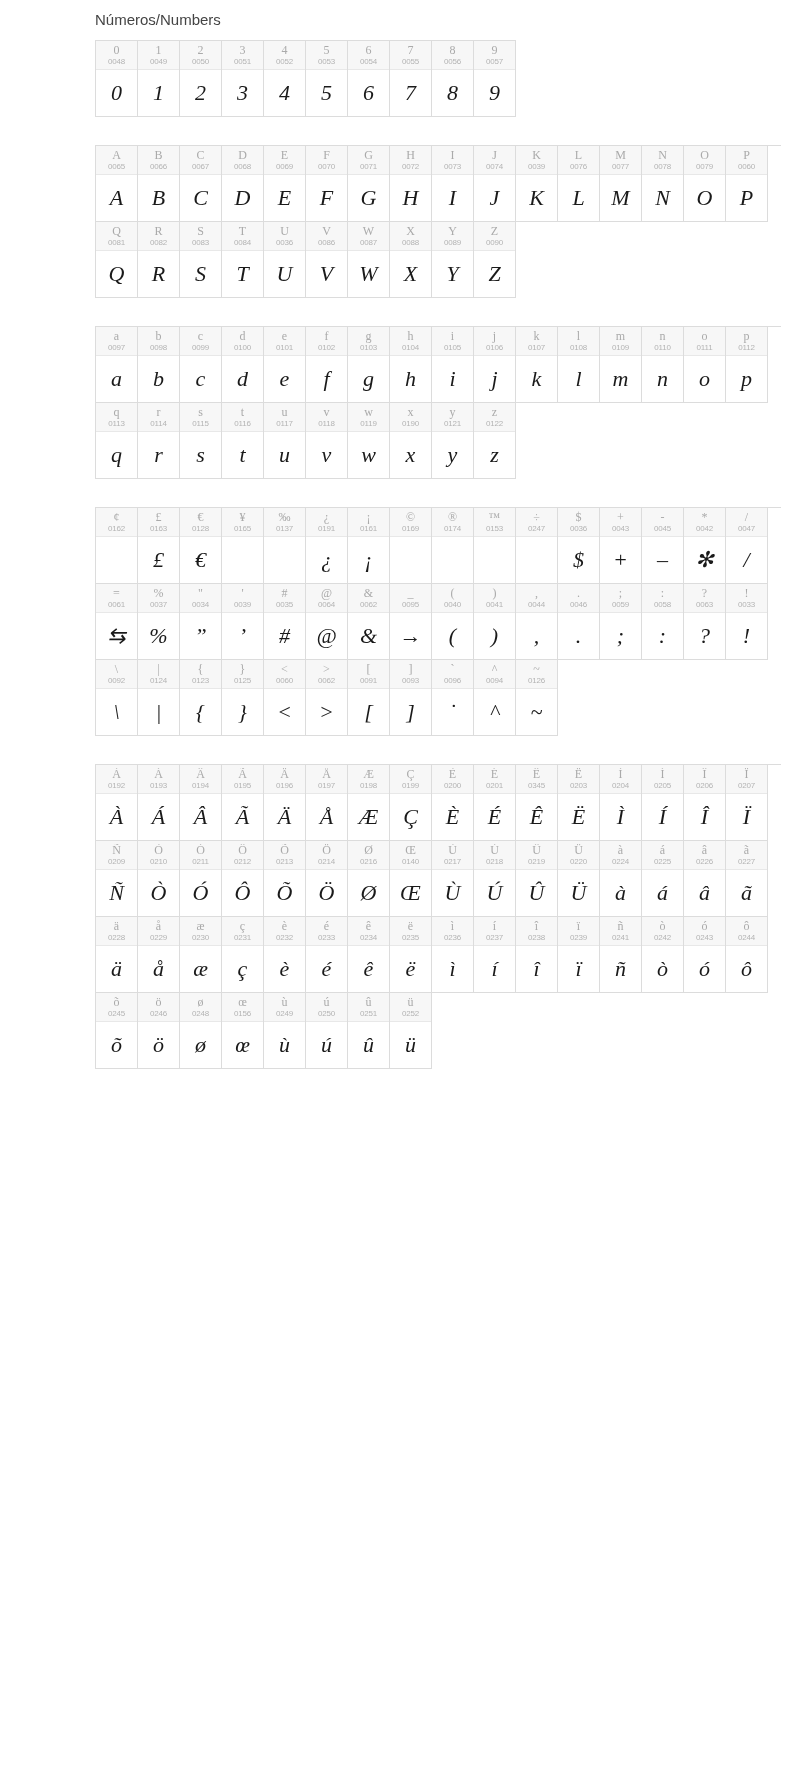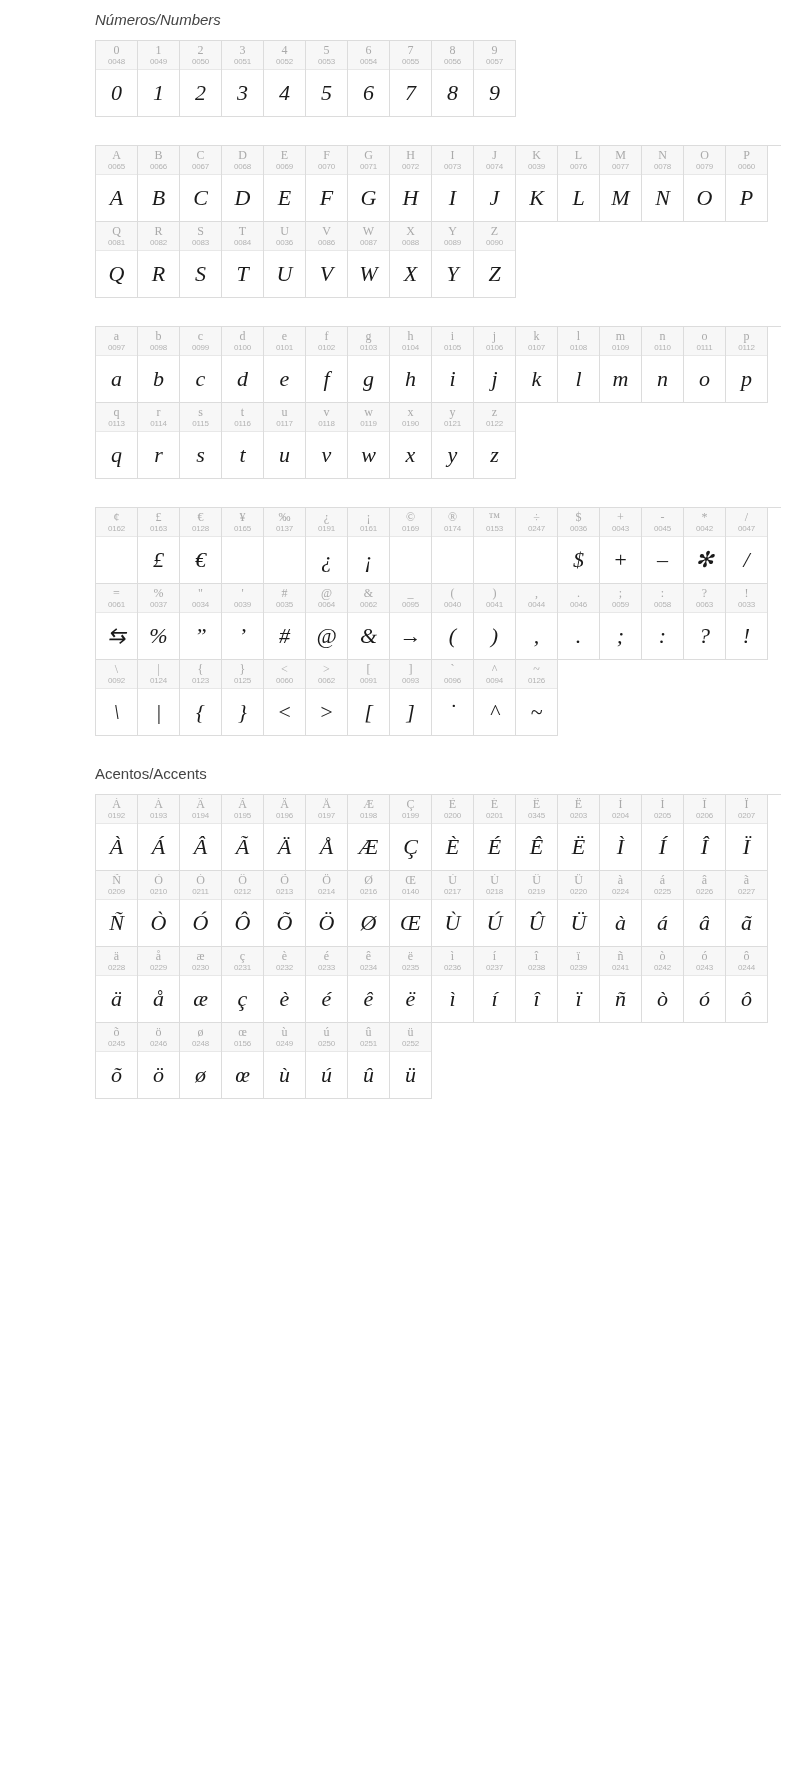--- a/index.html
+++ b/index.html
@@ -24,21 +24,20 @@
   .section-title {
     font-size: 15px;
     color: #444444;
     font-weight: normal;
     margin: 0 0 10px 0;
     padding-left: 95px;
     line-height: 20px;
   }
   .section-title.first {
     padding-top: 0px;
-    font-style: italic;
   }
   .grid-wrap {
     padding-left: 95px;
     padding-right: 20px;
   }
   .grid {
     display: flex;
     flex-wrap: wrap;
     border-left: 1px solid #dcdcdc;
     border-top: 1px solid #dcdcdc;
@@ -856,21 +855,20 @@
                 <span class="ch">~</span>
                 <span class="code">0126</span>
               </div>
               <div class="glyph">~</div>
             </div>
           </div>
         </div>
         <div class="section-gap"></div>
       </div>
       <div class="section accents">
-        <h2 class="section-title">Acentos/Accents</h2>
         <div class="grid-wrap">
           <div class="grid">
             <div class="cell">
               <div class="head">
                 <span class="ch">À</span>
                 <span class="code">0192</span>
               </div>
               <div class="glyph">À</div>
             </div>
             <div class="cell">

